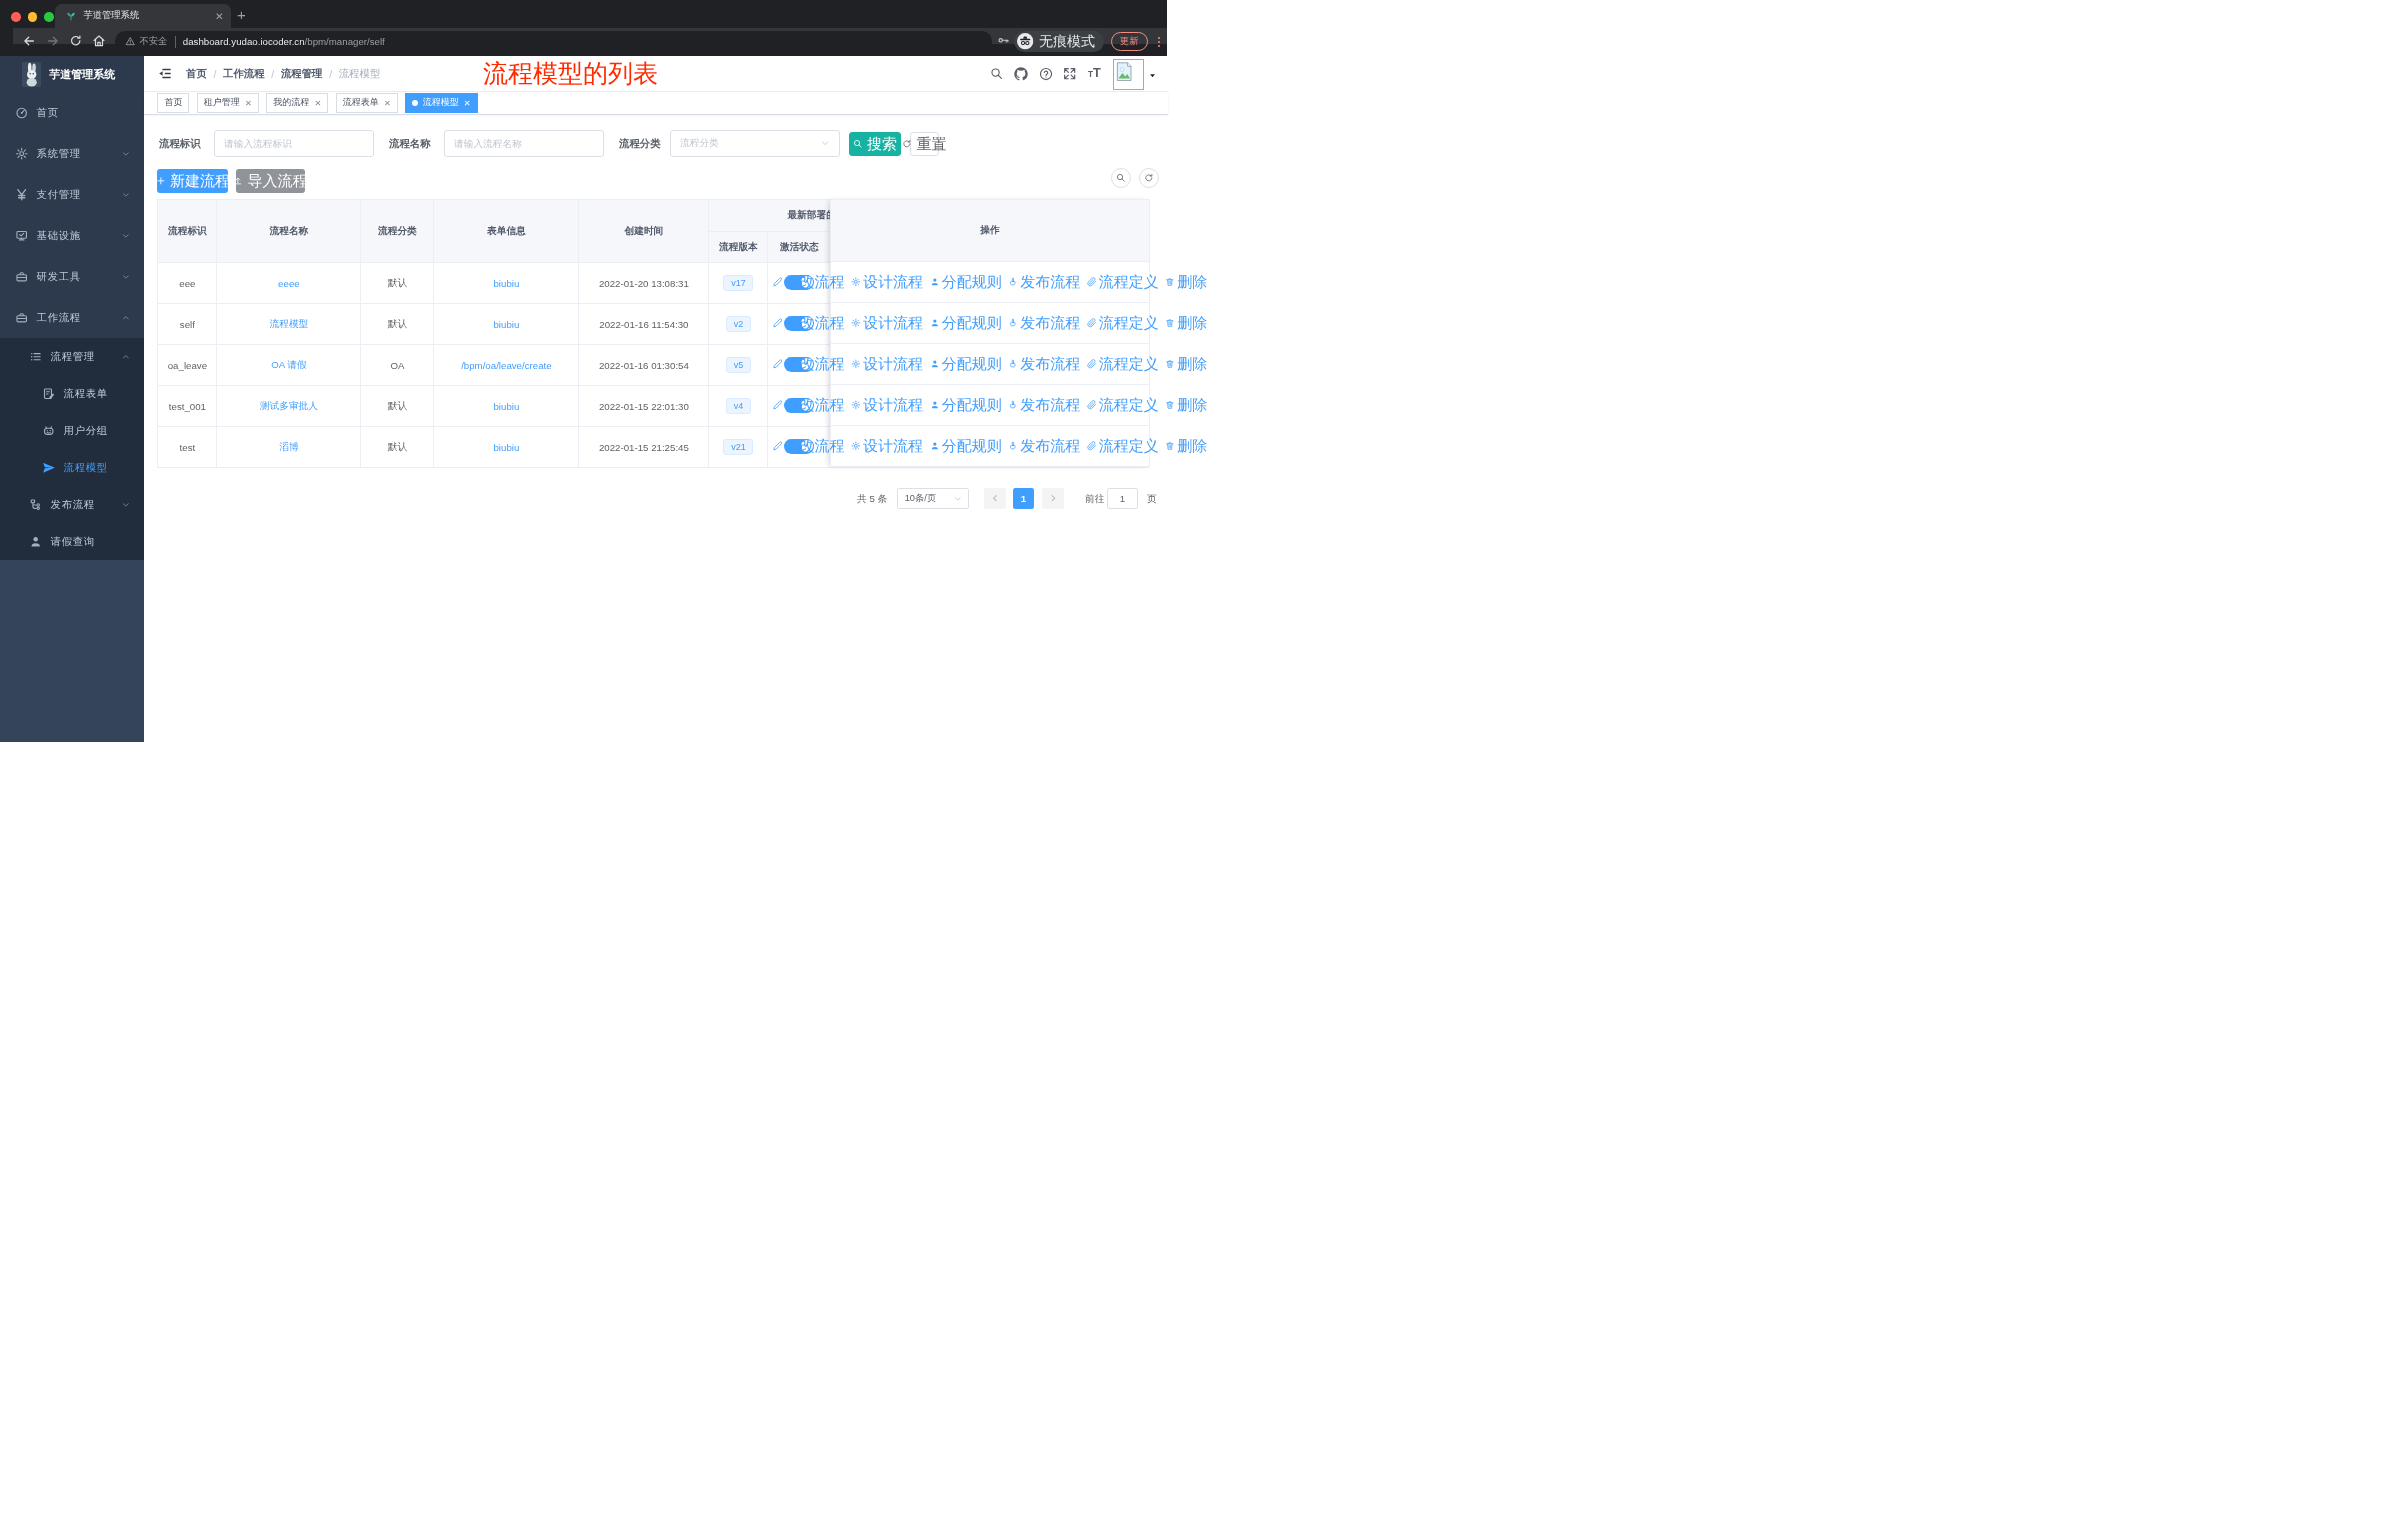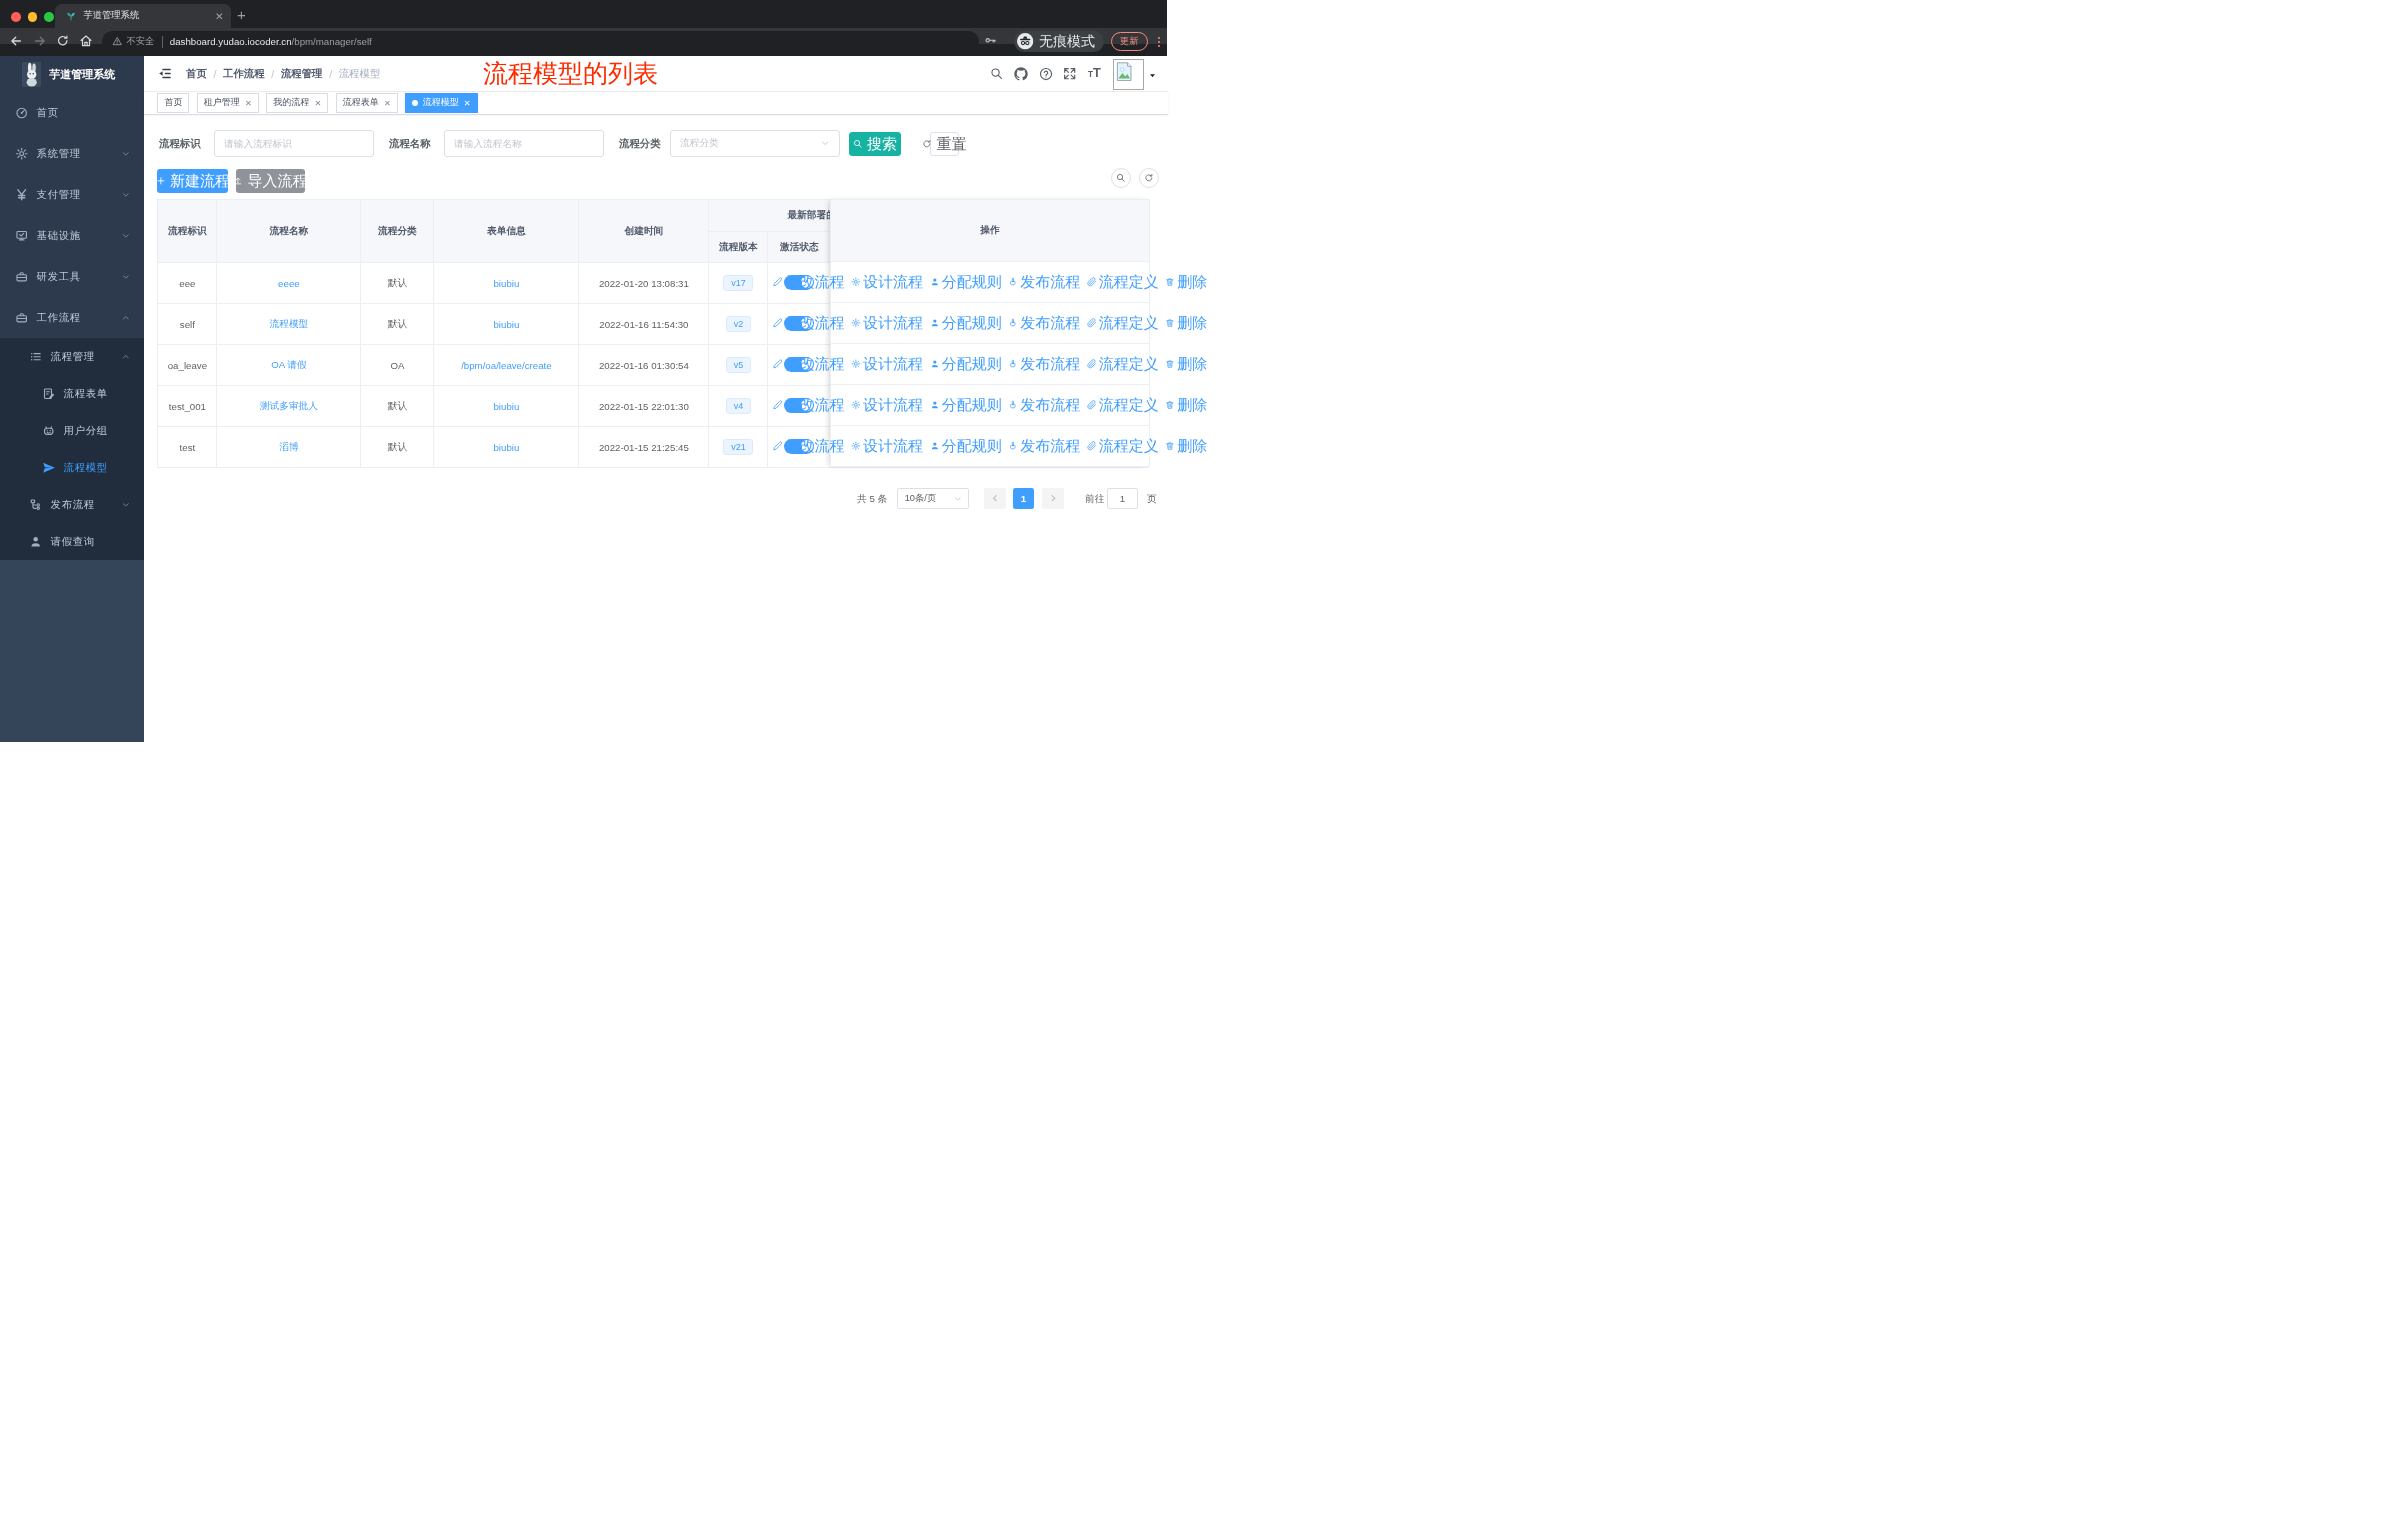--- a/index.html
+++ b/index.html
@@ -7,21 +7,21 @@
   svg.ic { display:inline-block; vertical-align:middle; flex:none; }
 
   
   #chrome { position:absolute; top:0; left:0; width:1167px; height:56px; background:#202124; }
   #tabstrip { position:absolute; top:0; left:0; right:0; height:27.5px; background:#202124; }
   .tl { position:absolute; top:12px; width:9.7px; height:9.7px; border-radius:50%; }
   #tab { position:absolute; left:55px; top:3.7px; width:176px; height:24px; background:#35363a; border-radius:6.7px 6.7px 0 0; display:flex; align-items:center; padding:0 7.4px 0 10.4px; }
   #tab-title { color:#e8eaed; font-size:9.3px; margin-left:6px; flex:1; white-space:nowrap; overflow:hidden; }
   #tab-close { color:#9aa0a6; font-size:10.4px; cursor:default; }
   #newtab-btn { position:absolute; left:237px; top:6.7px; color:#9aa0a6; font-size:15px; line-height:16.4px; }
-  #toolbar { position:absolute; top:27.5px; left:0; right:0; height:16px; background:#35363a; }
+  #toolbar { position:absolute; top:27.5px; left:13px; right:0; height:16px; background:#35363a; }
   .nav-ic { position:absolute; top:6.7px; color:#c7cacd; }
   #urlbar { position:absolute; left:102px; top:3.7px; width:877px; height:21px; background:#202124; border-radius:10.4px; display:flex; align-items:center; padding:0 10.4px; }
   #security-chip { display:flex; align-items:center; color:#9aa0a6; font-size:9.3px; gap:3.7px; }
   .url-divider { width:0.7px; height:12px; background:#5f6368; margin:0 7.4px; }
   #url-text { font-size:9.7px; color:#9aa0a6; white-space:nowrap; }
   #url-text b { color:#e8eaed; font-weight:400; }
   #incognito-badge { position:absolute; right:63px; top:3.7px; height:21px; background:#3c4043; border-radius:10.4px; display:flex; align-items:center; gap:5.2px; padding:0 9px 0 3px; color:#e8eaed; font-size:14px; }
   #update-btn { position:absolute; right:19.4px; top:4.5px; height:19.4px; padding:0 8.2px; border:1.1px solid #f28b82; border-radius:9.7px; color:#f28b82; font-size:9.3px; display:flex; align-items:center; }
   #browser-menu-dots { position:absolute; right:6px; top:7.4px; color:#f28b82; font-size:9.7px; letter-spacing:0; line-height:4.5px; text-align:center; width:4.5px; }
   #browser-menu-dots i { display:block; width:2.2px; height:2.2px; background:#f28b82; border-radius:50%; margin:1.9px auto; }
@@ -67,21 +67,21 @@
   .tag.active .dot { display:inline-block; }
   .tag.active .x { color:#fff; }
 
   
   .flabel { position:absolute; top:74px; height:27px; line-height:27px; font-size:10.4px; font-weight:600; color:#5a6068; }
   .finput { position:absolute; top:74px; height:27px; border:0.7px solid #dcdfe6; border-radius:3px; font-size:9.7px; color:#606266; padding:0 9px; outline:none; background:#fff; font-family:inherit; }
   .finput::placeholder { color:#bfc4cc; }
   #cat-select { display:flex; align-items:center; justify-content:space-between; color:#bfc4cc; cursor:pointer; }
   .btn { position:absolute; top:76px; height:24px; border-radius:3px; font-size:15px; display:inline-flex; align-items:center; justify-content:center; gap:4.5px; cursor:pointer; border:0.7px solid transparent; white-space:nowrap; }
   #search-btn { left:705px; width:52px; color:#fff; }
-  #reset-btn { left:766px; width:29px; background:#fff; border-color:#dcdfe6; color:#606266;margin-left:20px; }
+  #reset-btn { left:766px; width:29px; background:#fff; border-color:#dcdfe6; color:#606266; }
 
   
   #create-btn { top:113px; left:13.4px; width:71px; background:#409eff; color:#fff; }
   #import-btn { top:113px; left:92px; width:69px; background:#909399; color:#fff; }
   .circ-btn { position:absolute; top:112px; width:20px; height:20px; border:0.7px solid #dcdfe6; border-radius:50%; display:flex; align-items:center; justify-content:center; color:#5a5e66; background:#fff; cursor:pointer; }
 
   
   #tablewrap { position:absolute; left:13.4px; top:143px; width:992px; }
   table { border-collapse:collapse; table-layout:fixed; width:992px; font-size:9.7px; }
   th,td { border:0.7px solid #ebeef5; text-align:center; overflow:hidden; white-space:nowrap; }

